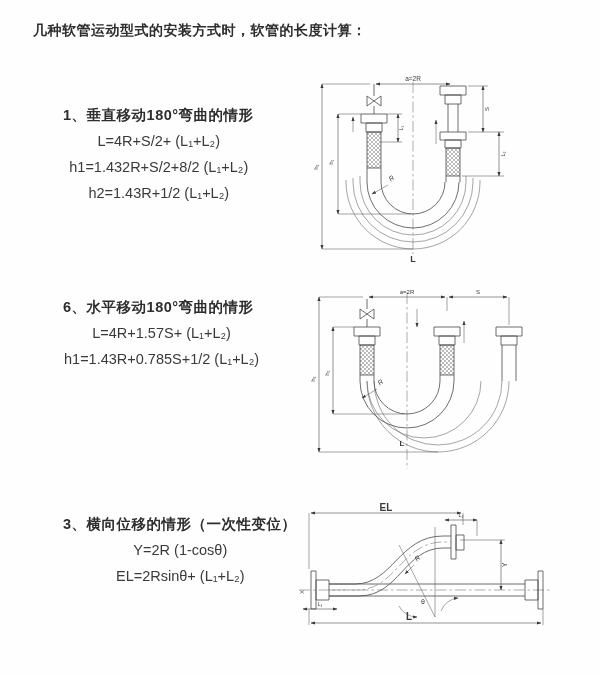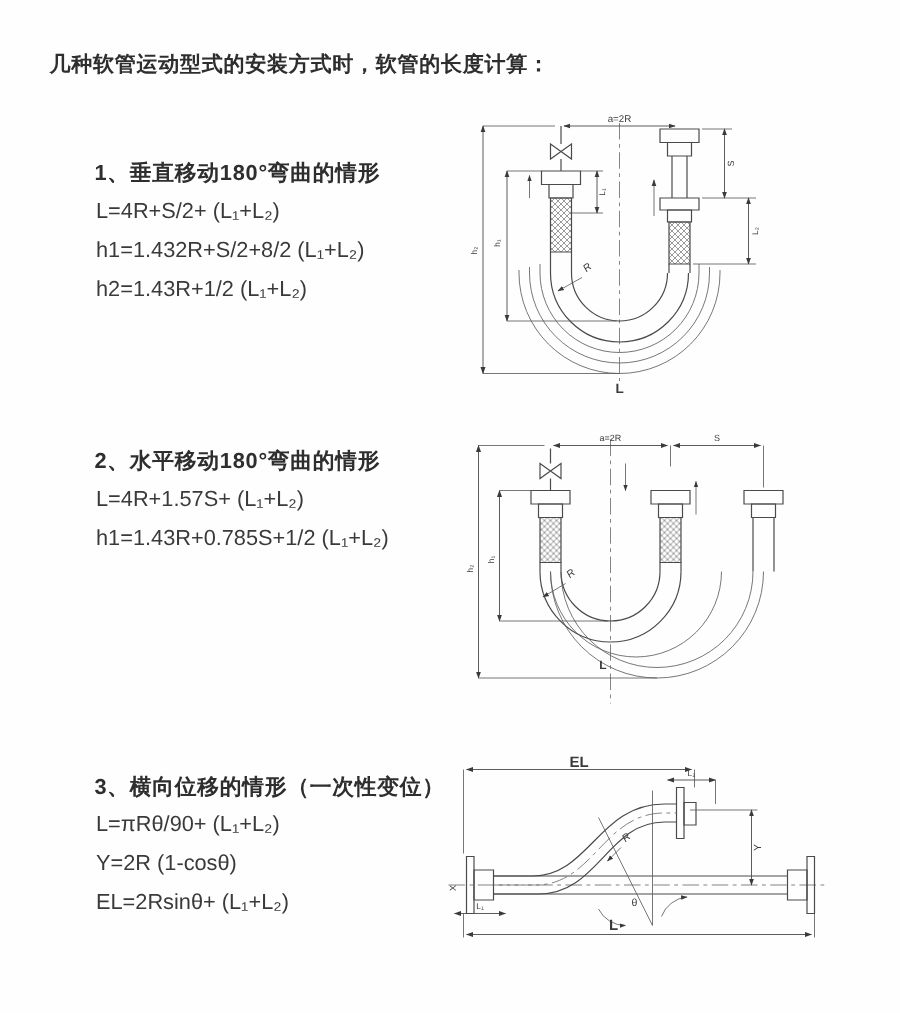--- a/index.html
+++ b/index.html
@@ -1,24 +1,24 @@
 <!DOCTYPE html>
 <html><head>
 <meta charset="utf-8">
 <style>
   html,body{margin:0;padding:0;background:#fff;}
   body{width:600px;height:675px;position:relative;font-family:"Liberation Sans",sans-serif;color:#333;overflow:hidden;}
   .page{position:absolute;inset:0;background:#fefefe;}
-  .doc-title{position:absolute;left:33px;top:22px;font-size:14px;font-weight:700;color:#2e2e2e;letter-spacing:.5px;margin-top:12px;}
+  .doc-title{position:absolute;left:33px;top:22px;font-size:14px;font-weight:700;color:#2e2e2e;letter-spacing:.5px;}
   .section{position:absolute;left:45px;}
   .sec1{top:106px;}
   .sec2{top:298px;}
   .sec3{top:515px;}
   .sec-heading{font-size:14.5px;font-weight:700;color:#2e2e2e;margin:0 0 3px 18px;letter-spacing:.5px;}
-  .formula{font-size:14.5px;color:#3a3a3a;padding-left:19px;line-height:26px;white-space:pre;}
+  .formula{font-size:14.5px;color:#3a3a3a;padding-left:19px;line-height:26px;white-space:pre;text-align:center;}
   .diagram{position:absolute;}
   .d1{left:312px;top:70px;}
   .d2{left:309px;top:281px;}
   .d3{left:295px;top:503px;}
   svg{display:block;}
   svg *{vector-effect:non-scaling-stroke;}
   .ln{stroke:#4a4a4a;stroke-width:.8;fill:none;}
   .thin{stroke:#5a5a5a;stroke-width:.55;fill:none;}
   .cl{stroke:#6a6a6a;stroke-width:.55;fill:none;stroke-dasharray:11 3 2.5 3;}
   .dim{stroke:#4a4a4a;stroke-width:.6;fill:none;}
@@ -33,28 +33,27 @@
   <div class="doc-title">几种软管运动型式的安装方式时，软管的长度计算：</div>
 
   <div class="section sec1">
     <div class="sec-heading">1、垂直移动180°弯曲的情形</div>
     <div class="formula">L=4R+S/2+ (L₁+L₂)</div>
     <div class="formula">h1=1.432R+S/2+8/2 (L₁+L₂)</div>
     <div class="formula">h2=1.43R+1/2 (L₁+L₂)</div>
   </div>
 
   <div class="section sec2">
-    <div class="sec-heading">2、水平移动180°弯曲的情形</div>
+    <div class="sec-heading">6、水平移动180°弯曲的情形</div>
     <div class="formula">L=4R+1.57S+ (L₁+L₂)</div>
     <div class="formula">h1=1.43R+0.785S+1/2 (L₁+L₂)</div>
   </div>
 
   <div class="section sec3">
     <div class="sec-heading">3、横向位移的情形（一次性变位）</div>
-    <div class="formula">L=πRθ/90+ (L₁+L₂)</div>
     <div class="formula">Y=2R (1-cosθ)</div>
     <div class="formula">EL=2Rsinθ+ (L₁+L₂)</div>
   </div>
 
   <div class="diagram d1">
     <svg width="212" height="196" viewBox="0 0 212 196">
       <defs>
         <pattern id="braid1" width="4" height="4" patternUnits="userSpaceOnUse">
           <path d="M0,4 L4,0 M0,0 L4,4" stroke="#6a6a6a" stroke-width="0.45"></path>
         </pattern>

